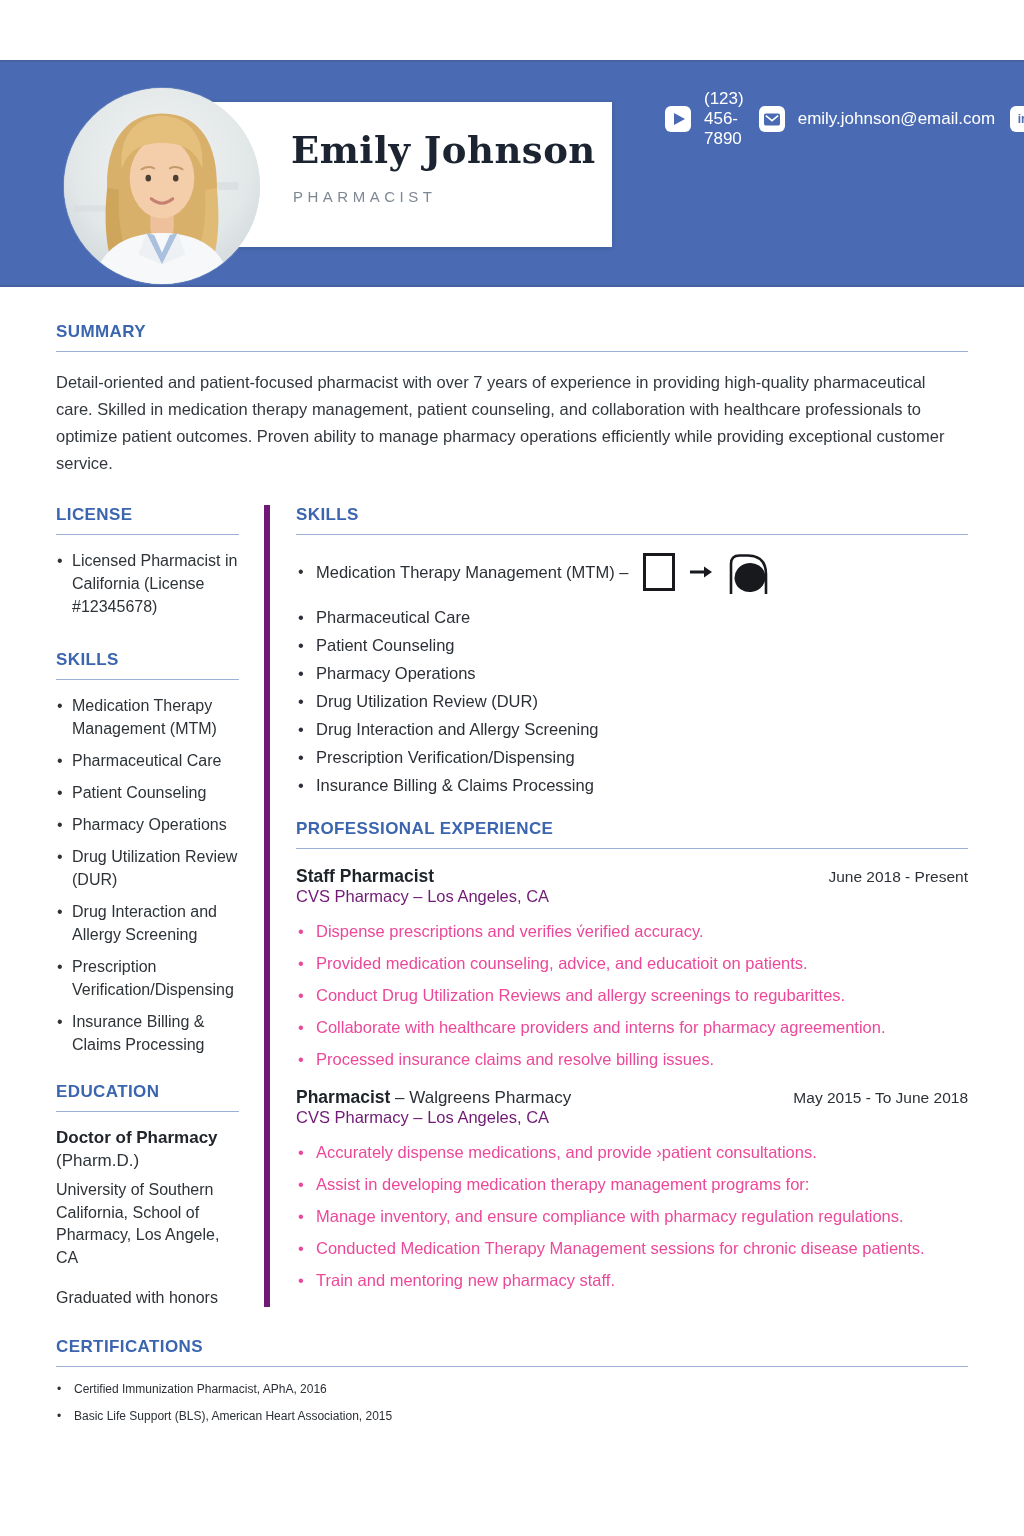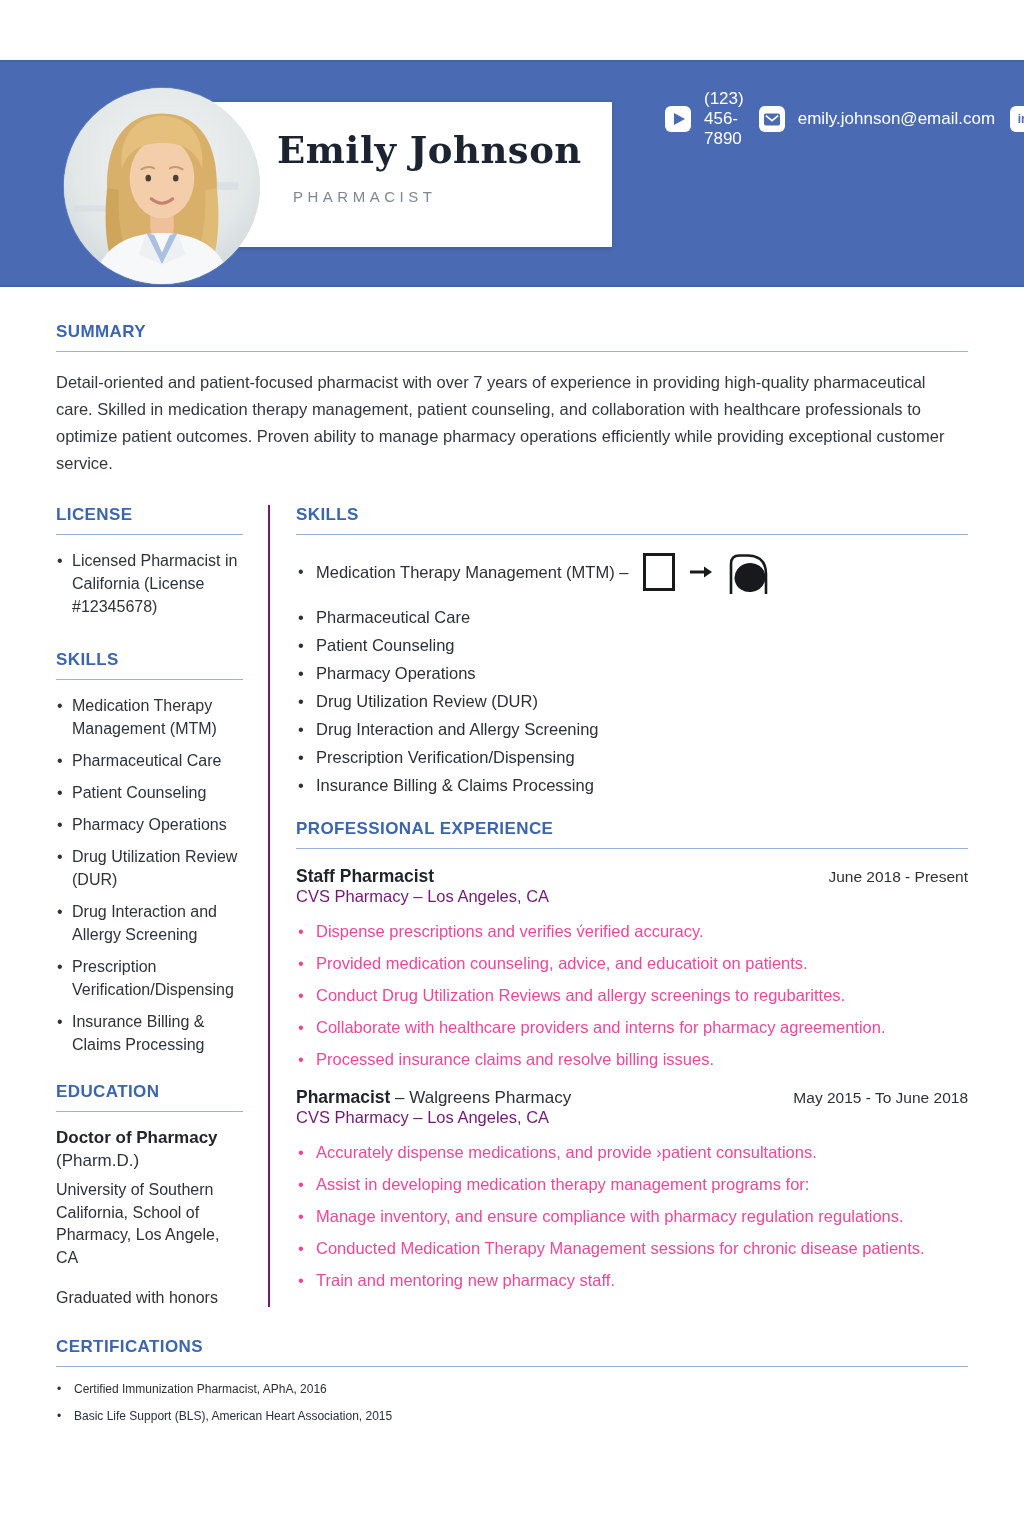--- a/index.html
+++ b/index.html
@@ -9,21 +9,21 @@
     font-family:"Liberation Sans", sans-serif; color:#2e3338; position:relative; overflow:hidden;
   }
   
   .top-white { height:60px; background:#ffffff; }
   .band { height:227px; background:#4a6bb3; position:relative; border-top:2px solid #44639f; border-bottom:2px solid #44639f; }
   .name-card {
     position:absolute; left:128px; top:40px; width:484px; height:145px;
     background:#ffffff; box-shadow:0 1px 5px rgba(20,30,60,.22);
   }
   .person-name {
-    position:absolute; left:149px; top:26px; font-family:"DejaVu Serif","Liberation Serif",serif;
+    position:absolute; left:163px; top:26px; font-family:"DejaVu Serif","Liberation Serif",serif;
     font-size:37px; font-weight:700; color:#1b2430; letter-spacing:.5px; white-space:nowrap;
   }
   .person-title {
     position:absolute; left:165px; top:86px; font-size:15px; color:#7e8893; letter-spacing:4.5px; font-weight:400;
   }
   .avatar {
     position:absolute; left:64px; top:26px; width:196px; height:196px; border-radius:50%;
     overflow:hidden; background:#dfe4e6; box-shadow:0 0 0 1px rgba(255,255,255,.15);
   }
   .avatar svg { display:block; width:100%; height:100%; }
@@ -39,21 +39,21 @@
   .in-glyph { color:#4a6bb3; font-size:12px; font-weight:700; line-height:1; margin-top:-1px; }
   
   .content { padding:0 56px; }
   .sec-h {
     color:#3b65af; font-size:17px; font-weight:700; letter-spacing:.4px;
     padding-bottom:9px; border-bottom:1px solid #9bb0d6;
   }
   .summary-h { margin-top:35px; }
   .summary-p { margin-top:17px; font-size:16.5px; line-height:27px; color:#33383e; max-width:910px; }
   .columns { display:flex; margin-top:28px; }
-  .col-left { width:214px; padding-right:25px; flex-shrink:0; border-right:2px solid #701a75; }
+  .col-left { width:214px; padding-right:25px; flex-shrink:0; border-right:6px solid #701a75; }
   .col-right { flex:1; padding-left:26px; min-width:0; }
   ul.blist { list-style:none; margin-top:14px; }
   ul.blist li { position:relative; padding-left:16px; margin-bottom:9px; font-size:16px; line-height:23px; color:#2e3338; }
   ul.blist li::before { content:"•"; position:absolute; left:1px; top:0; color:#2e3338; }
   .left-h2 { margin-top:32px; }
   .left-h3 { margin-top:26px; }
   
   .edu-degree { margin-top:16px; font-size:17px; font-weight:700; color:#20252b; }
   .edu-degree2 { font-size:17px; margin-top:3px; color:#2e3338; }
   .edu-school { margin-top:8px; font-size:16px; line-height:22.5px; }

